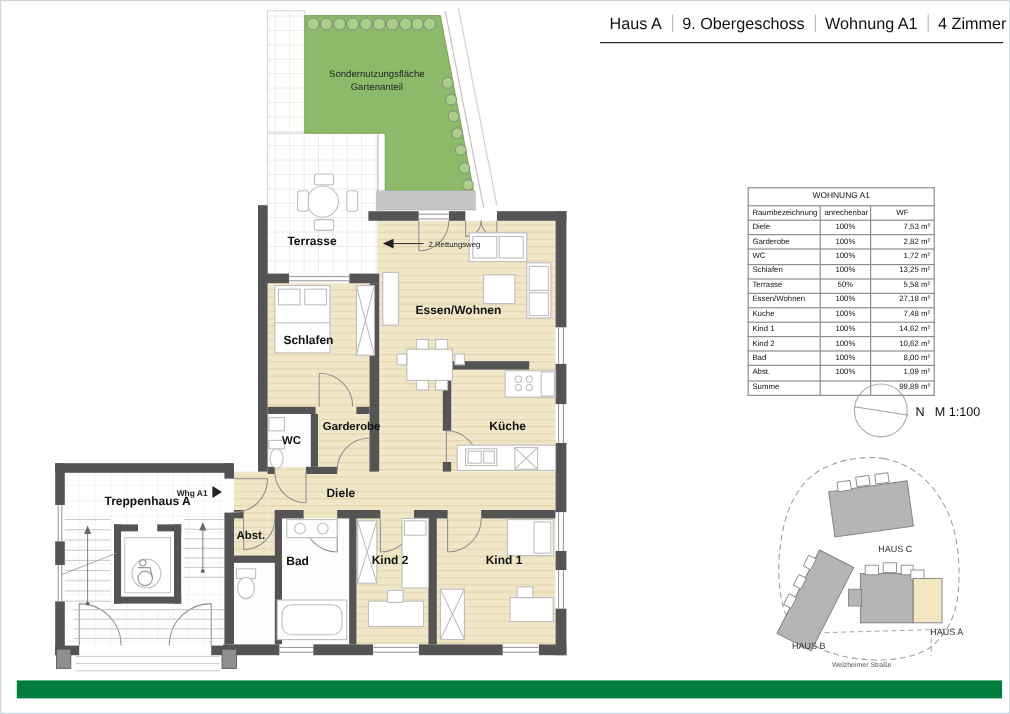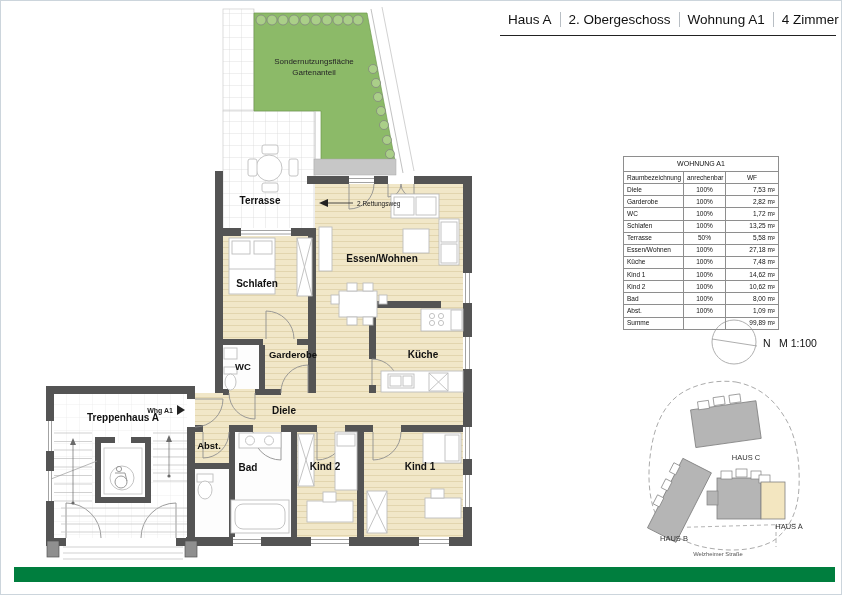--- a/index.html
+++ b/index.html
@@ -357,21 +357,21 @@
       </g>
       <text x="745" y="459" class="sp">HAUS C</text>
       <text x="673" y="540" class="sp">HAUS B</text>
       <text x="788" y="528" class="sp">HAUS A</text>
       <text x="717" y="555" class="spr">Welzheimer Straße</text>
     </g>
   </svg>
 
   <div class="hdr">
     <span>Haus A</span>
-    <span>2. Obergeschoss</span>
+    <span>9. Obergeschoss</span>
     <span>Wohnung A1</span>
     <span>4 Zimmer</span>
   </div>
 
   <div class="area-table">
     <table>
       <colgroup>
           <col style="width:60px">
           <col style="width:42px">
           <col style="width:53px">

